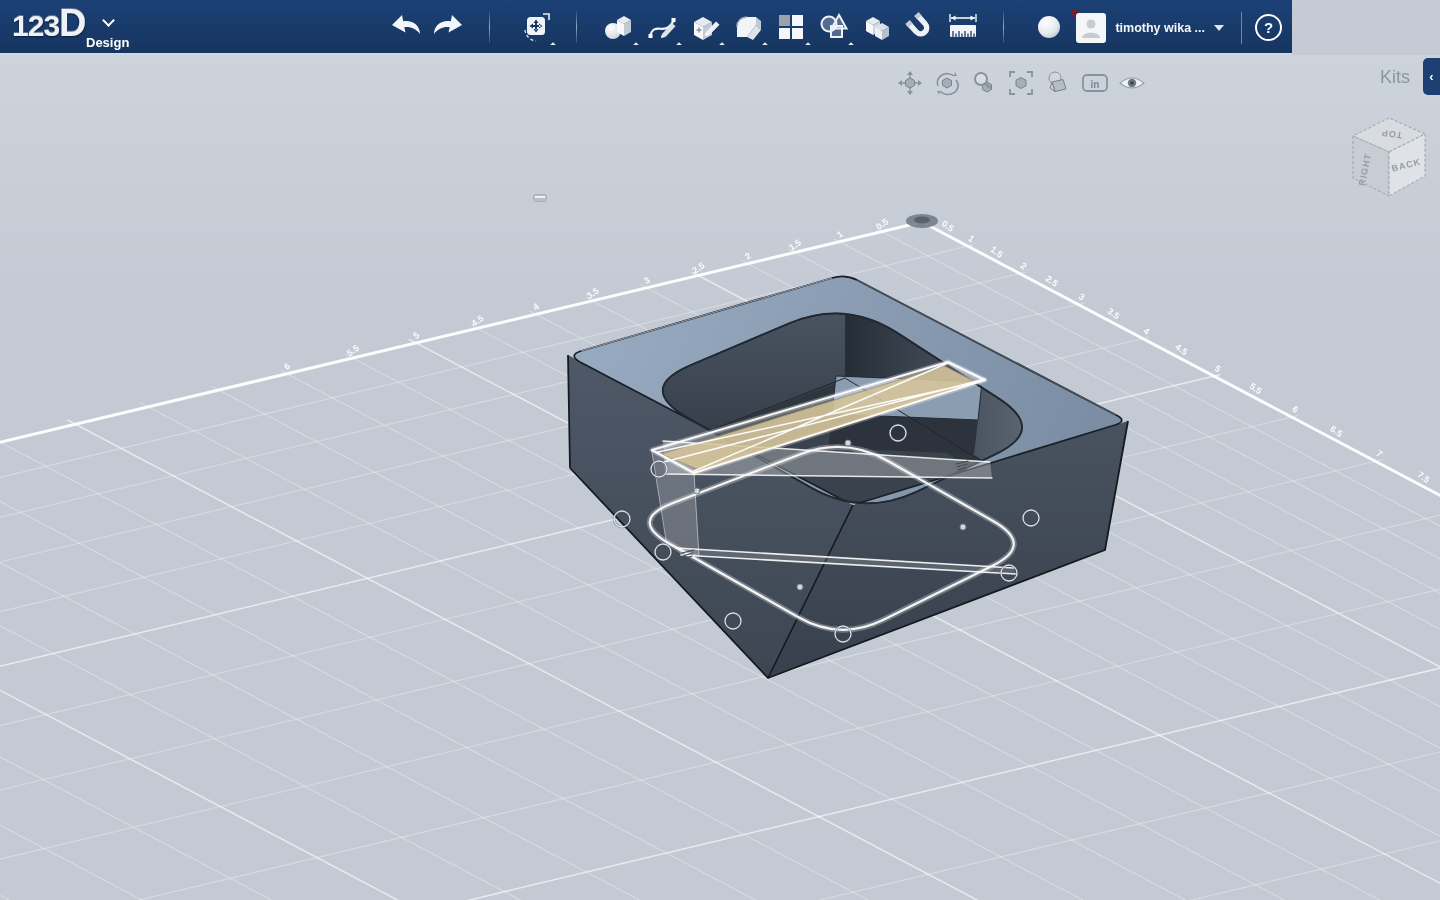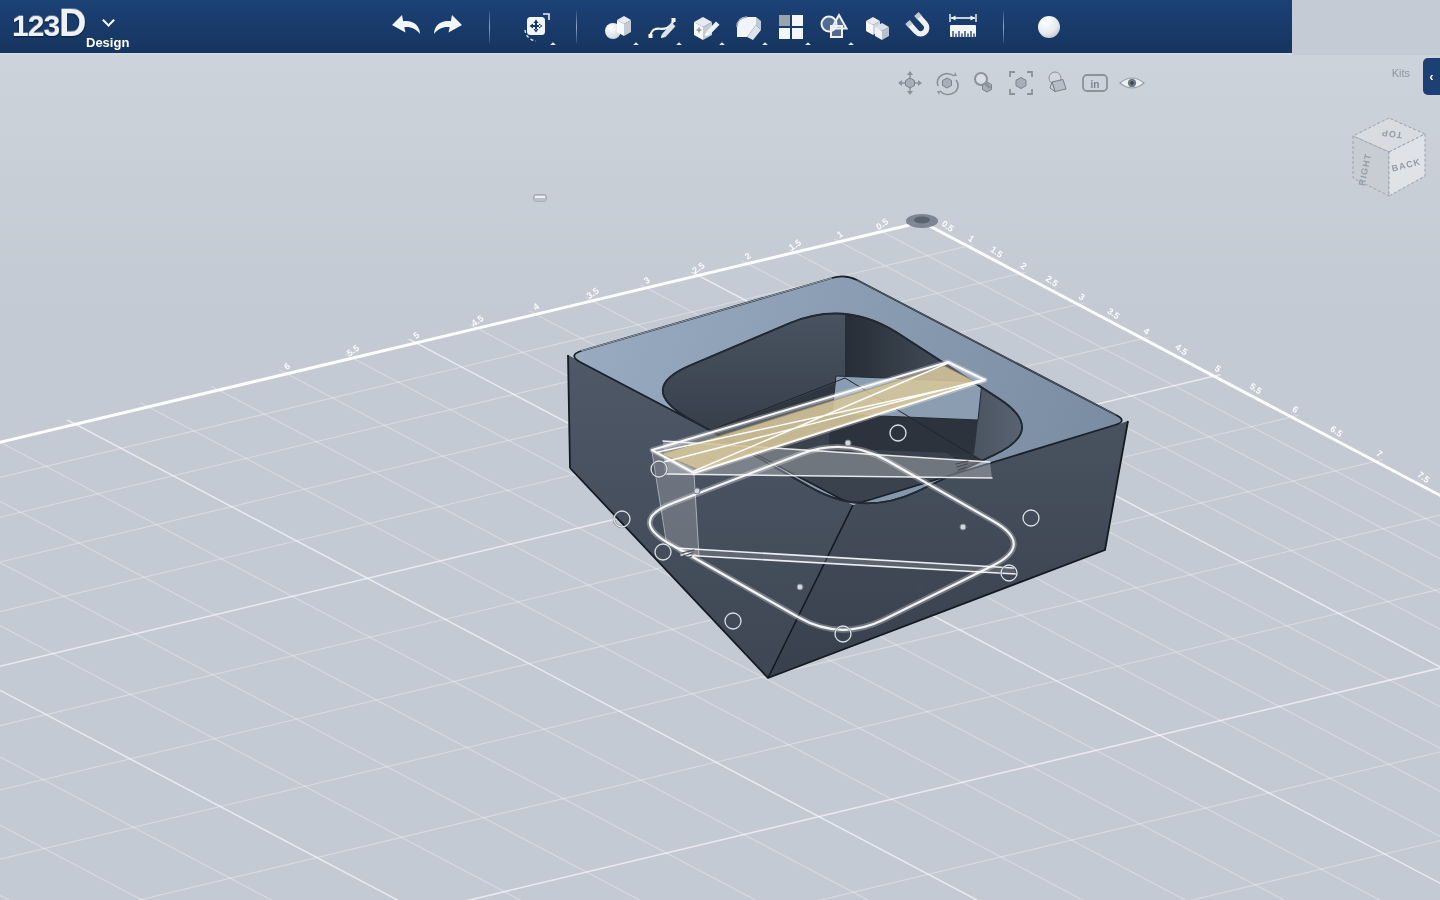--- a/index.html
+++ b/index.html
@@ -34,21 +34,21 @@
     color:#fff; font-size:15px; font-weight:bold; display:flex; align-items:center; justify-content:center; cursor:pointer; }
 
   
   .canvas-wrap { position:absolute; left:0; top:55px; width:1440px; height:845px;
     background:linear-gradient(#cdd3db, #c4cad3 30%); }
   .canvas-wrap > svg.viewport { position:absolute; left:0; top:0; }
 
   .view-tools { position:absolute; left:893px; top:13px; display:flex; gap:4px; }
   .vbtn { width:33px; height:30px; display:flex; align-items:center; justify-content:center; cursor:pointer; }
 
-  .kits { position:absolute; right:30px; top:12px; font-size:11px; color:#8d959f; }
+  .kits { position:absolute; right:30px; top:12px; font-size:18px; color:#8d959f; }
   .kits-tab { position:absolute; right:0; top:3px; width:17px; height:37px; background:#1c3f74;
     border-radius:5px 0 0 5px; display:flex; align-items:center; justify-content:center;
     color:#fff; font-size:13px; font-weight:bold; cursor:pointer; }
 
   .viewcube { position:absolute; left:1343px; top:55px; cursor:pointer; }
   .vc-label { font-size:9px; font-weight:bold; fill:#949ca7; letter-spacing:1px; }
 </style>
 </head>
 <body>
 
@@ -192,20 +192,33 @@
           <radialGradient id="sg2" cx="0.35" cy="0.28" r="0.95">
         <stop offset="0" stop-color="#ffffff"></stop>
             <stop offset="0.55" stop-color="#e6eaee"></stop>
             <stop offset="1" stop-color="#a9b2bd"></stop>
       </radialGradient>
         </defs>
       <circle cx="15" cy="15" r="11" fill="url(#sg2)"></circle>
     </svg>
   </div>
 
+  <div class="account">
+    <div class="avatar">
+      <div class="ribbon"></div>
+      <svg width="24" height="24" viewBox="0 0 24 24">
+        <circle cx="12" cy="8" r="4.5" fill="#c7ccd3"></circle>
+        <path d="M3,22 C3,15 21,15 21,22 Z" fill="#c7ccd3"></path>
+      </svg>
+    </div>
+    <span class="uname">timothy wika ...</span>
+    <span class="dcaret"></span>
+    <span class="acc-sep"></span>
+    <div class="help">?</div>
+  </div>
 </div>
 
 <div class="canvas-wrap">
 
   <svg class="viewport" width="1440" height="845" viewBox="0 55 1440 845">
     <defs>
       <clipPath id="groundClip">
         <path d="M922,218 L1460,500 L1460,912 L-10,912 L-10,438 Z"></path>
       </clipPath>
       <clipPath id="holeClip">

